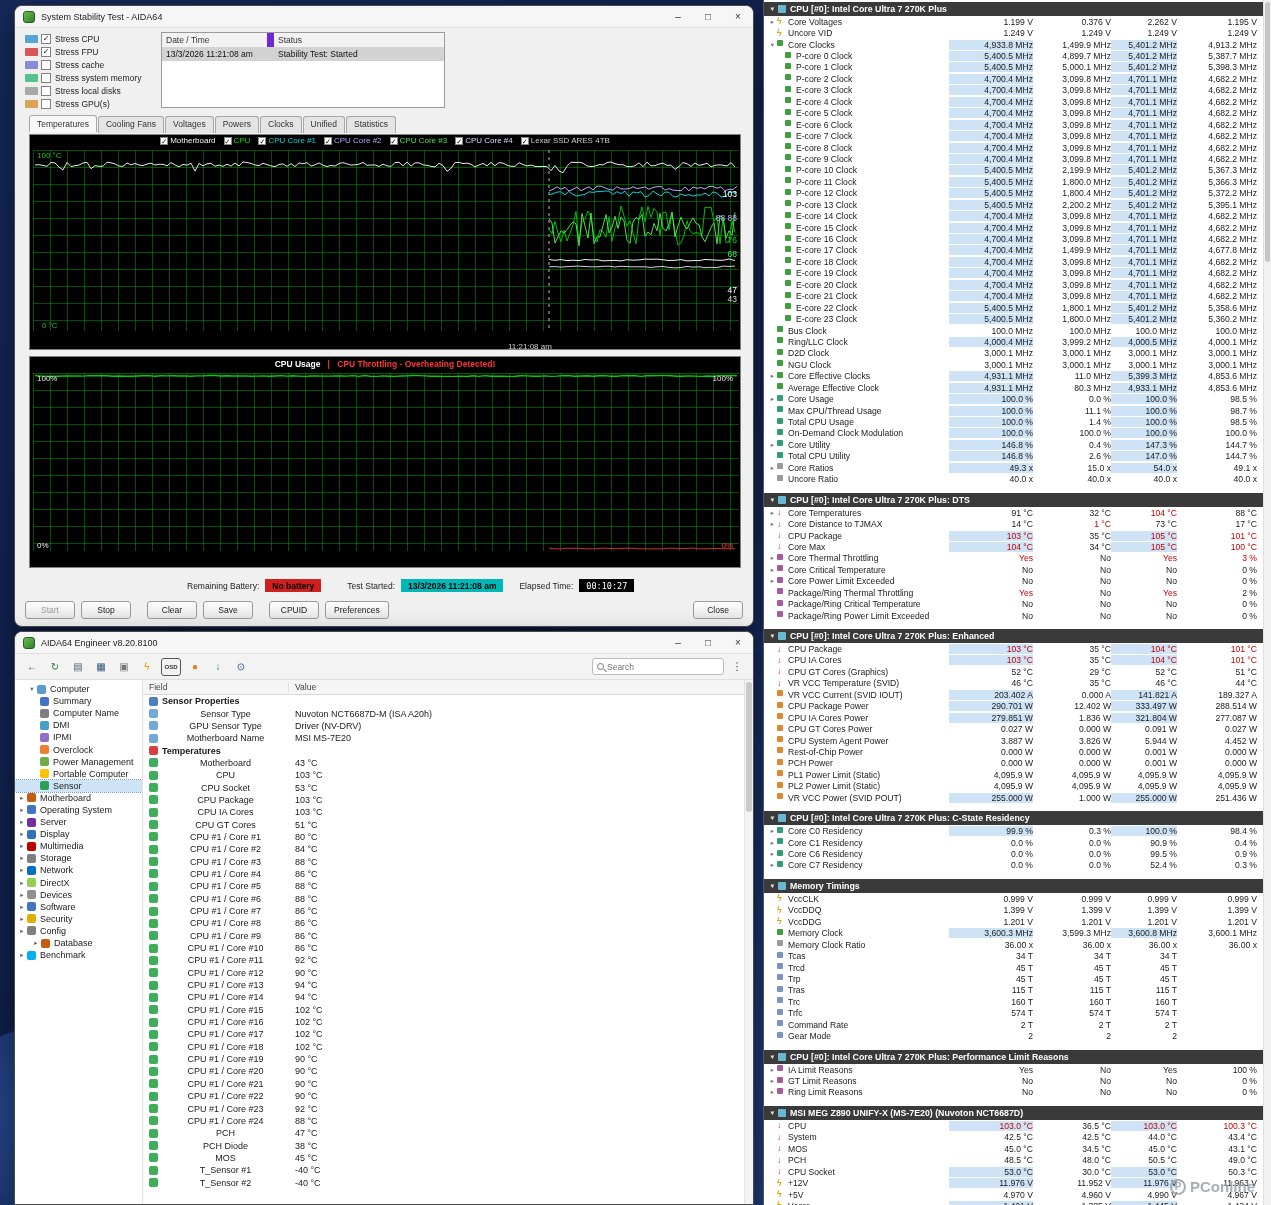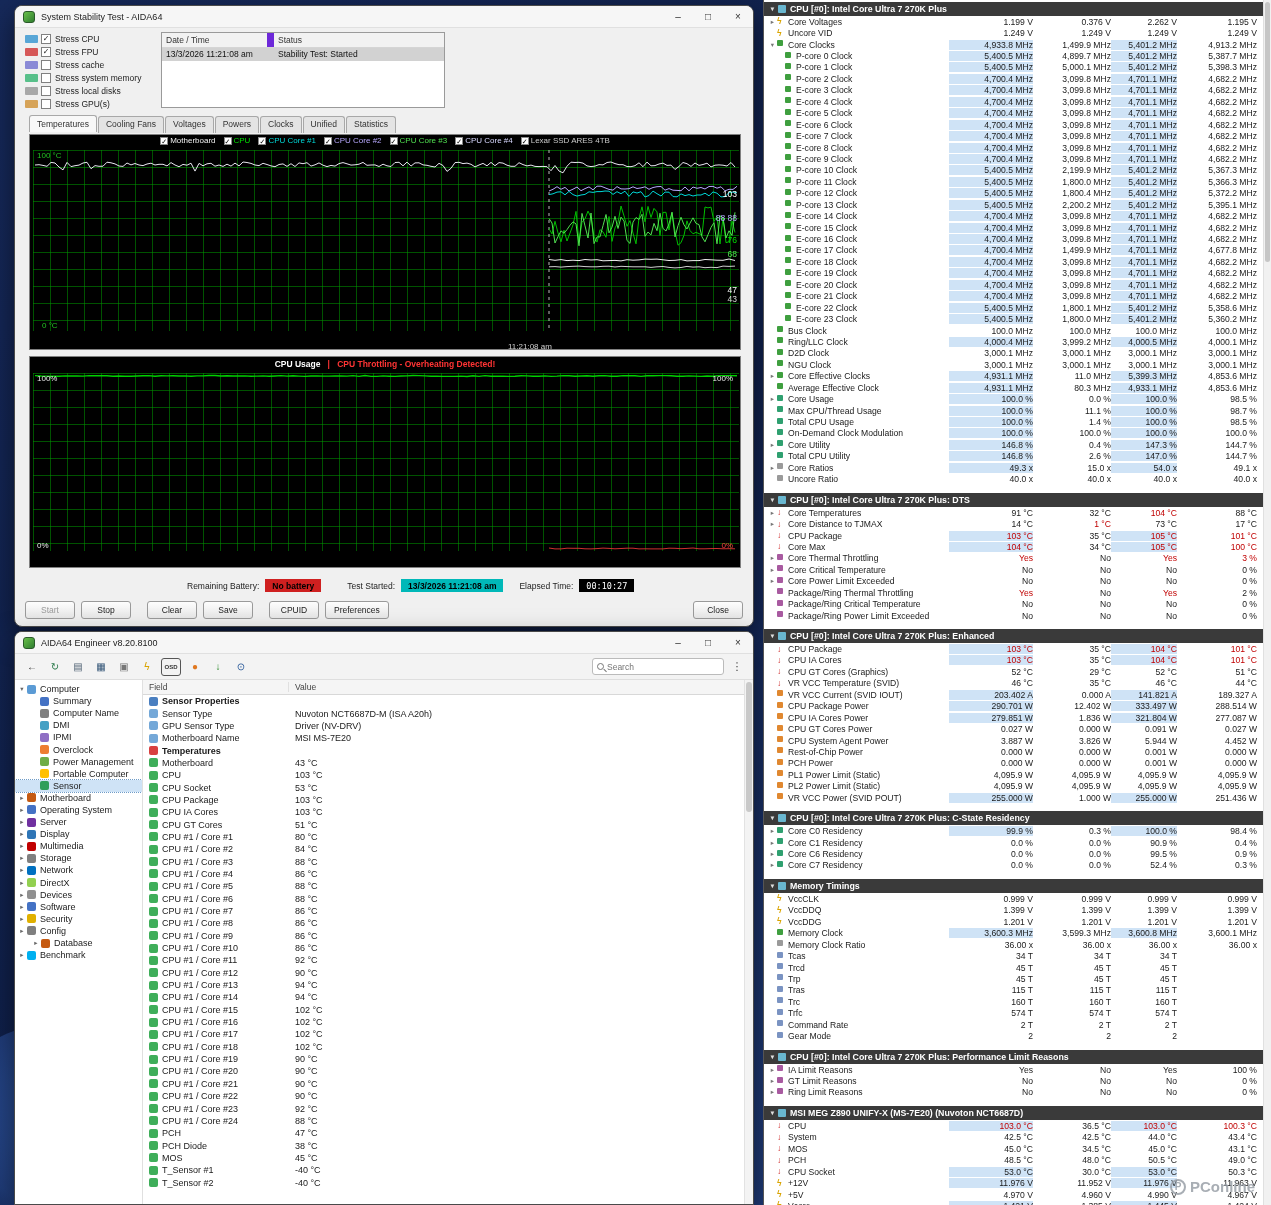--- a/index.html
+++ b/index.html
@@ -78,21 +78,21 @@
   .eng-body{position:absolute;top:48px;bottom:0;left:0;right:0;display:flex;background:#fff;}
   .tree{width:128px;border-right:1px solid #e0e0e0;padding-top:3px;overflow:hidden;}
   .tree-row{height:12.1px;display:flex;align-items:center;font-size:9px;color:#222;white-space:nowrap;}
   .tree-row.sel{background:#cfe3f6;outline:1px dotted #6f9cc8;}
   .tree-arrow{width:10px;font-size:6.5px;color:#666;text-align:center;flex:0 0 10px;}
   .t-ico{width:9px;height:9px;border-radius:2px;margin-right:4px;flex:0 0 9px;}
   .content{flex:1;position:relative;overflow:hidden;}
   .f-head{display:flex;height:15px;background:#f5f5f5;border-bottom:1px solid #d8d8d8;font-size:8.5px;color:#444;align-items:center;}
   .f-head span:first-child{width:146px;padding-left:6px;border-right:1px solid #e0e0e0;}
   .f-head span:last-child{padding-left:6px;}
-  .f-body{overflow:hidden;}
+  .f-body{overflow:hidden;text-align:center;}
   .f-row{display:flex;align-items:center;height:12.35px;font-size:9px;color:#1a1a1a;}
   .f-ico{width:9px;height:9px;border-radius:2px;margin:0 4px 0 6px;flex:0 0 9px;}
   .f-name{width:127px;white-space:nowrap;overflow:hidden;}
   .f-section .f-name{font-weight:bold;width:auto;}
   .f-val{padding-left:6px;white-space:nowrap;}
   .vscroll{position:absolute;top:0;right:0;bottom:0;width:9px;background:#f3f3f3;border-left:1px solid #e2e2e2;}
   .vthumb{position:absolute;top:2px;right:1px;width:6px;height:130px;background:#c9c9c9;border-radius:3px;}
   
   .sensor-panel{position:absolute;left:763px;top:0;width:508px;height:1205px;background:#fff;
     border-left:1px solid #555;overflow:hidden;}
@@ -312,21 +312,21 @@
         <span class="tool-btn" style="color: rgb(42, 90, 154);">⊙</span>
       </span>
     <span class="searchbox">
       <span class="mag"></span>
       <input placeholder="Search" style="">
     </span>
     <span class="menu-dots">⋮</span>
   </div>
   <div class="eng-body">
     <nav class="tree" id="eng-tree">
-        <div class="tree-row" style="padding-left: 2px;">
+        <div class="tree-row" style="padding-left: 12px;">
           <span class="tree-arrow">▾</span>
           <span class="t-ico" style="background: rgb(91, 155, 213);"></span>
           <span>Computer</span>
         </div>
         <div class="tree-row" style="padding-left: 15px;">
           <span class="tree-arrow"></span>
           <span class="t-ico" style="background: rgb(68, 114, 196);"></span>
           <span>Summary</span>
         </div>
         <div class="tree-row" style="padding-left: 15px;">

